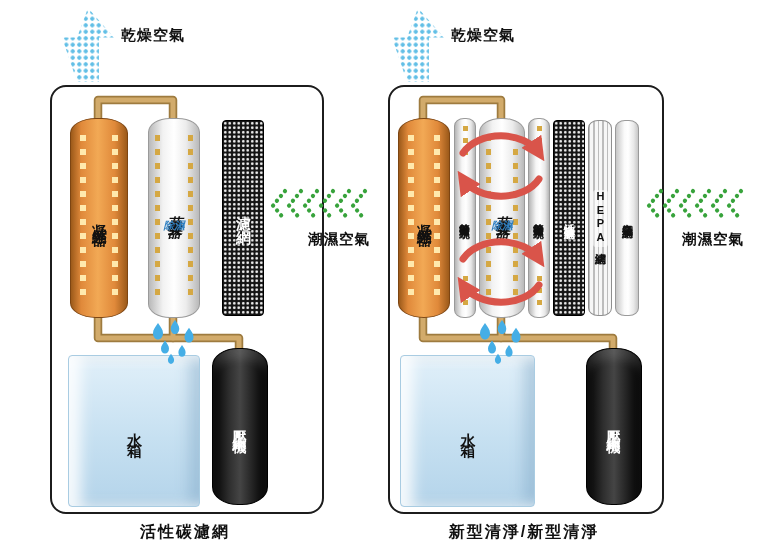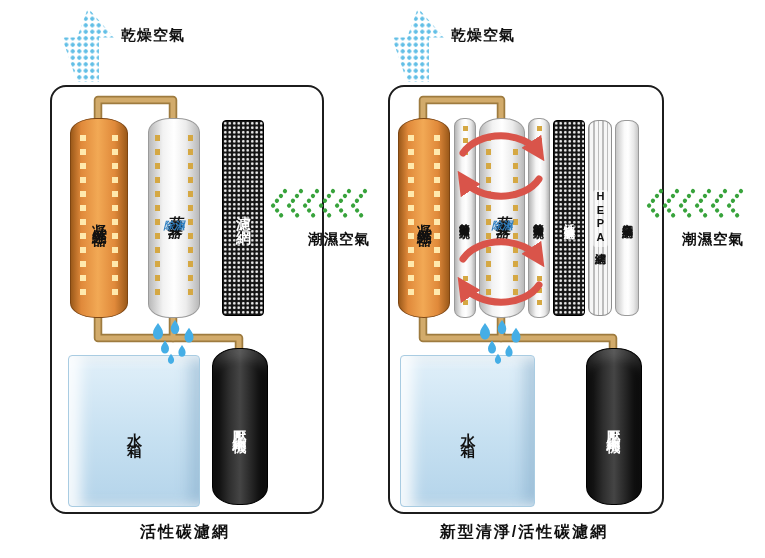--- a/index.html
+++ b/index.html
@@ -185,15 +185,15 @@
         <path d="M35,3 L23,17.5 L35,32"></path>
         <path d="M51,3 L39,17.5 L51,32"></path>
       <path d="M67,3 L55,17.5 L67,32"></path>
         <path d="M83,3 L71,17.5 L83,32"></path>
         <path d="M99,3 L87,17.5 L99,32"></path>
     </g>
   </svg>
   <div class="lbl" style="left:666px;top:230px;width:94px;text-align:center;font-size:14.5px">潮濕空氣</div>
 
   <div class="caption" style="left:50px;top:522px;width:270px">活性碳濾網</div>
-  <div class="caption" style="left:388px;top:522px;width:272px">新型清淨/活性碳濾網</div>
+  <div class="caption" style="left:388px;top:522px;width:272px">新型清淨/新型清淨</div>
 
 </div>
 
 </body></html>

